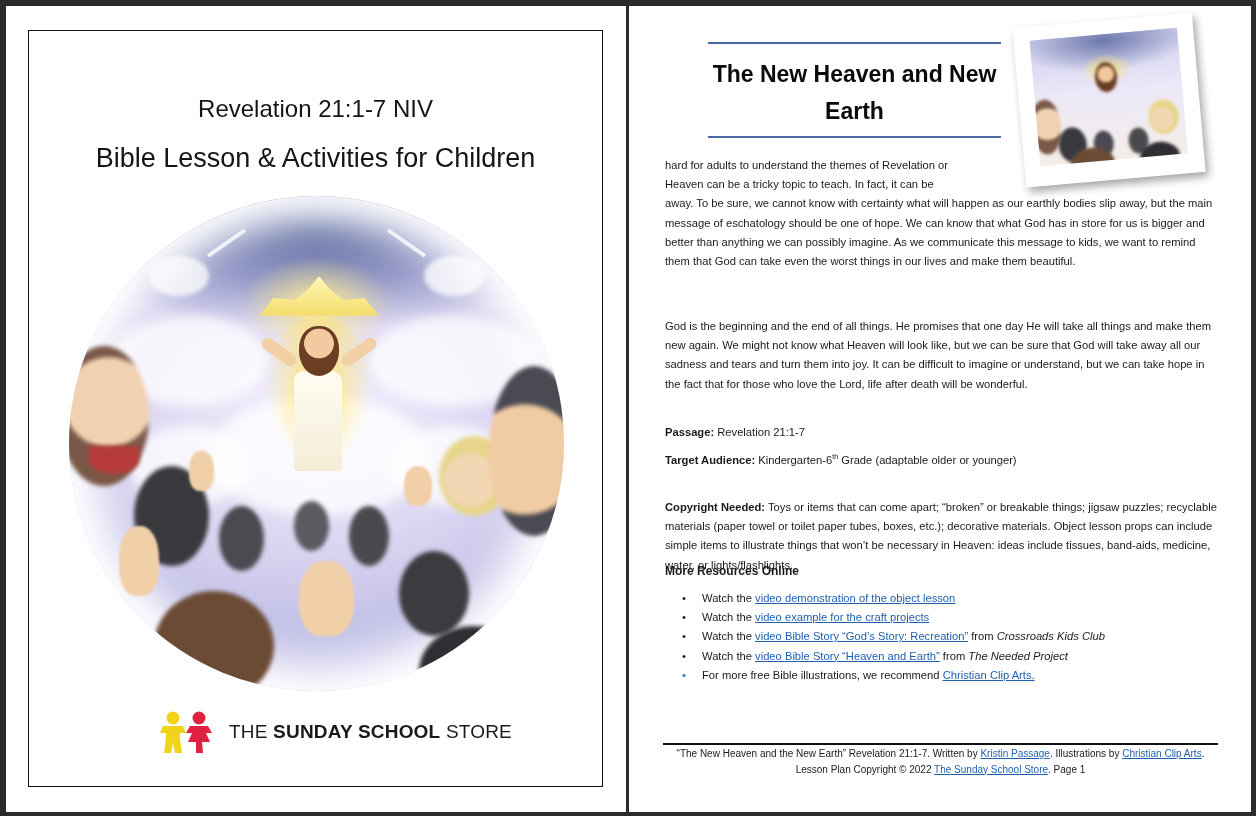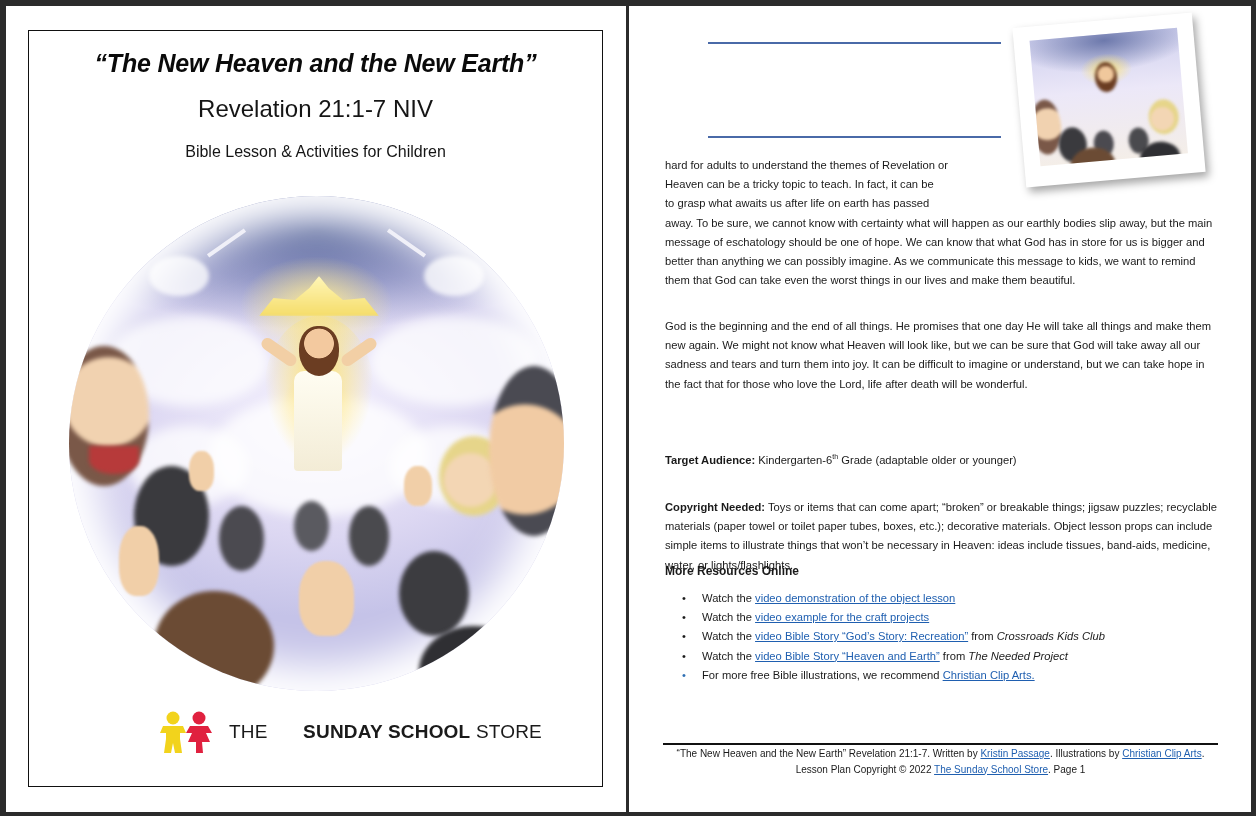--- a/index.html
+++ b/index.html
@@ -34,21 +34,21 @@
     letter-spacing: -0.2px;
   }
   .cover-ref {
     position: absolute; left: 0; right: 0; top: 64px;
     text-align: center;
     font-size: 24px; color: #151515;
   }
   .cover-sub {
     position: absolute; left: 0; right: 0; top: 112px;
     text-align: center;
-    font-size: 16px; color: #151515;
+    font-size: 27px; color: #151515;
   }
   .cover-illustration {
     position: absolute;
     left: 40px; top: 165px;
     width: 495px; height: 495px;
     border-radius: 50%;
     overflow: hidden;
     background:
       radial-gradient(ellipse 22% 14% at 50% 22%, rgba(255,235,140,0.95), rgba(255,240,170,0) 70%),
       radial-gradient(ellipse 10% 14% at 50% 45%, rgba(255,225,120,0.8), rgba(255,230,150,0) 75%),
@@ -89,21 +89,21 @@
 
   .logo {
     position: absolute; left: 130px; top: 680px;
     display: flex; align-items: center; gap: 12px;
   }
   .logo-figs { position: relative; width: 58px; height: 42px; }
   .fig { position: absolute; top: 0; width: 28px; height: 42px; }
   .logo-text {
     font-size: 19px; color: #1a1a1a; letter-spacing: 0.2px;
   }
-  .logo-text b { font-weight: bold; margin-left: 30px; }
+  .logo-text b { font-weight: bold; }
 
   
   .rule { position: absolute; height: 2px; background: #4a6aa8; }
   .rule-top { left: 79px; top: 36px; width: 293px; }
   .rule-bot { left: 79px; top: 130px; width: 293px; }
   .main-title {
     position: absolute; left: 79px; top: 50px; width: 293px;
     text-align: center;
     font-size: 23px; font-weight: bold; line-height: 37px;
     color: #0a0a0a;
@@ -151,21 +151,20 @@
   .footer {
     position:absolute; left:34px; top:740px; width:555px;
     text-align:center; font-size:10px; line-height:15.5px; color:#1a1a1a;
   }
 </style>
 </head>
 <body>
 
 <div class="page page-left">
   <div class="cover-frame">
-    <div class="cover-title">“The New Heaven and the New Earth”</div>
     <div class="cover-ref">Revelation 21:1-7 NIV</div>
     <div class="cover-sub">Bible Lesson &amp; Activities for Children</div>
 
     <div class="cover-illustration">
 
       <div class="illus-el cloud" style="left:40px;top:120px;width:160px;height:90px;"></div>
       <div class="illus-el cloud" style="left:300px;top:120px;width:170px;height:90px;"></div>
       <div class="illus-el cloud" style="left:140px;top:200px;width:220px;height:120px;"></div>
       <div class="illus-el cloud" style="left:60px;top:230px;width:120px;height:80px;"></div>
       <div class="illus-el cloud" style="left:320px;top:230px;width:130px;height:80px;"></div>
@@ -210,44 +209,47 @@
           <path d="M5 15 H23 L27 22 H21 L25 31 H17 L18 42 H11 V31 H3 L7 22 H1 Z" fill="#e0213f"></path>
         </svg>
       </div>
       <div class="logo-text"><span>THE </span><b>SUNDAY SCHOOL</b><span> STORE</span></div>
     </div>
   </div>
 </div>
 
 <div class="page page-right">
   <div class="rule rule-top"></div>
+  <div class="main-title">The New Heaven and New Earth</div>
   <div class="rule rule-bot"></div>
 
   <div class="polaroid">
     <div class="polaroid-img">
       <div class="pol-head" style="left:62px;top:28px;width:22px;height:30px;background:radial-gradient(circle at 50% 40%,#f0c89c 0 38%,#6b3d22 40%);"></div>
       <div class="pol-head" style="left:-6px;top:60px;width:30px;height:55px;background:radial-gradient(circle at 55% 45%,#f1d2b0 0 45%,#7a5848 47%);"></div>
       <div class="pol-head" style="left:112px;top:70px;width:30px;height:35px;background:radial-gradient(circle at 45% 55%,#f3d6b4 0 45%,#e6d58a 47%);"></div>
       <div class="pol-head" style="left:20px;top:90px;width:28px;height:35px;background:#3a3a3e;"></div>
       <div class="pol-head" style="left:55px;top:96px;width:20px;height:26px;background:#4b4a50;"></div>
       <div class="pol-head" style="left:90px;top:96px;width:20px;height:26px;background:#4a4a4e;"></div>
       <div class="pol-head" style="left:30px;top:112px;width:45px;height:35px;background:#6b4b34;"></div>
       <div class="pol-head" style="left:100px;top:112px;width:40px;height:30px;background:#2f2f33;"></div>
     </div>
   </div>
 
   <div class="body-text p1">
     <span class="wrap-short">hard for adults to understand the themes of Revelation or</span>
     <span class="wrap-short">Heaven can be a tricky topic to teach. In fact, it can be</span>
-    <span class="wrap-short">to grasp what awaits us after life on earth has passed</span>
     <span>away. To be sure, we cannot know with certainty what will happen as our earthly bodies slip away, but the main message of eschatology should be one of hope. We can know that what God has in store for us is bigger and better than anything we can possibly imagine. As we communicate this message to kids, we want to remind them that God can take even the worst things in our lives and make them beautiful.</span>
   </div>
 
   <div class="body-text p2">God is the beginning and the end of all things. He promises that one day He will take all things and make them new again. We might not know what Heaven will look like, but we can be sure that God will take away all our sadness and tears and turn them into joy. It can be difficult to imagine or understand, but we can take hope in the fact that for those who love the Lord, life after death will be wonderful.</div>
 
+  <div class="field f-passage">
+    <b>Passage:</b><span> Revelation 21:1-7</span>
+  </div>
   <div class="field f-audience">
     <b>Target Audience:</b><span> Kindergarten-6</span><sup>th</sup><span> Grade (adaptable older or younger)</span>
   </div>
   <div class="field f-materials">
     <b>Copyright Needed:</b><span> Toys or items that can come apart; “broken” or breakable things; jigsaw puzzles; recyclable materials (paper towel or toilet paper tubes, boxes, etc.); decorative materials. Object lesson props can include simple items to illustrate things that won’t be necessary in Heaven: ideas include tissues, band-aids, medicine, water, or lights/flashlights.</span>
   </div>
 
   <div class="res-head">More Resources Online</div>
   <ul class="res-list">
     <li>

